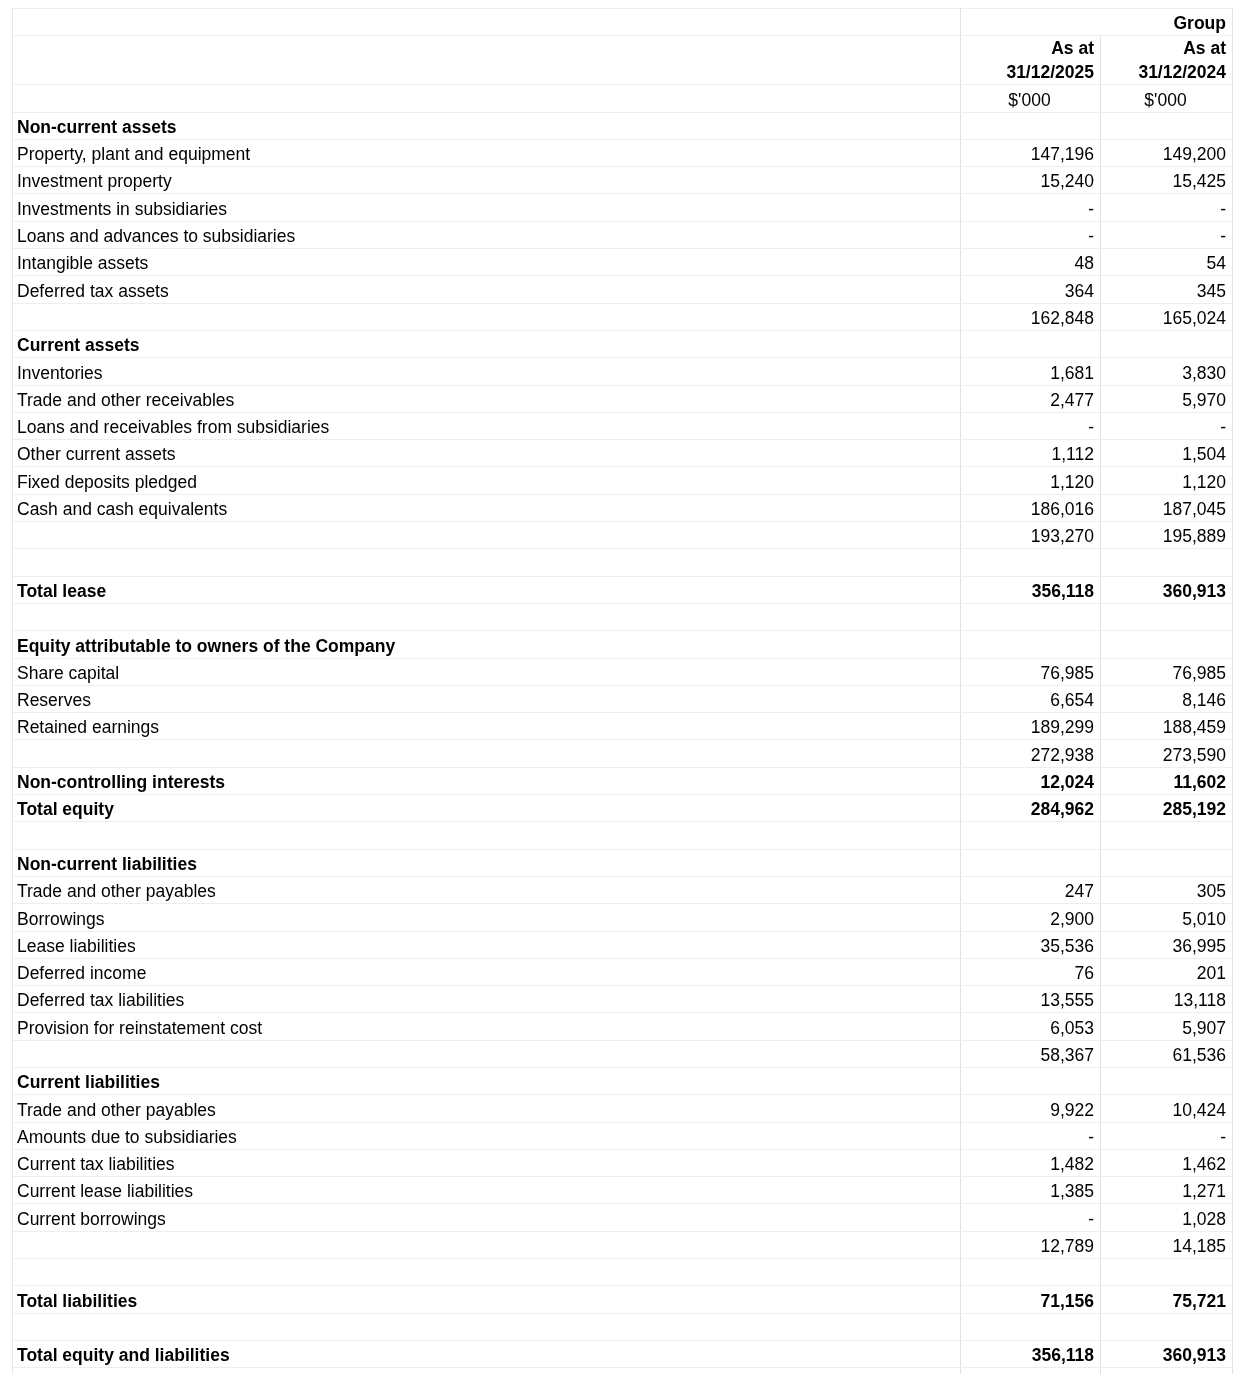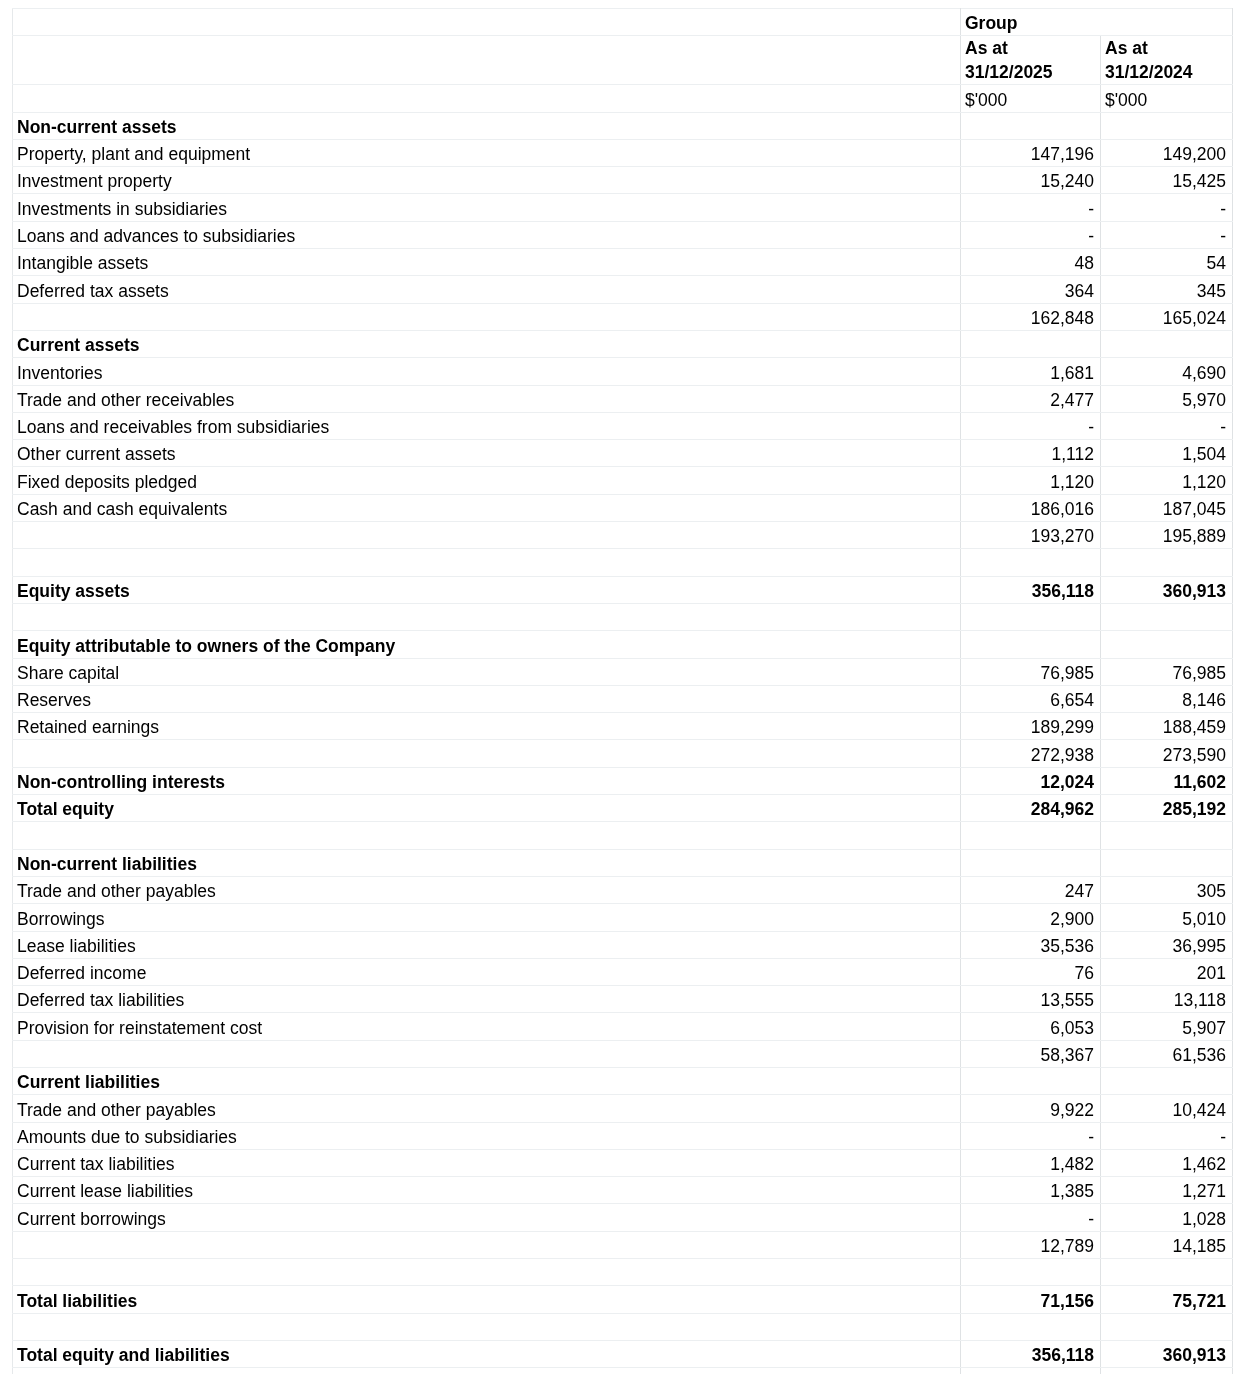--- a/index.html
+++ b/index.html
@@ -48,38 +48,38 @@
   }
 
   
   td.label   { border-left: 1px solid #e6e9eb; text-align: left; }
   td.spacer  { border-right: 1px solid #dfe2e4; }
   td.num     { text-align: right; border-left: 1px solid #dfe2e4; }
   td.num.last{ border-right: 1px solid #dfe2e4; }
 
   
   td.hdr {
-    text-align: left;
+    text-align: right;
     font-weight: bold;
     vertical-align: bottom;
   }
   td.hdr-group {
     border-left: 1px solid #dfe2e4;
     border-right: 1px solid #dfe2e4;
     border-bottom: 1px solid #d8dcdf;
   }
   td.hdr-date {
     border-left: 1px solid #dfe2e4;
     line-height: 25px;
     padding-bottom: 1px;
     margin-left: 36px;
   }
   td.hdr-date.last { border-right: 1px solid #dfe2e4; }
   td.hdr-unit {
-    text-align: left;
+    text-align: center;
     font-weight: normal;
     border-left: 1px solid #dfe2e4;
     border-bottom: 2px solid #1a1a1a;
   }
   td.hdr-unit.last { border-right: 1px solid #dfe2e4; }
 
   .bold { font-weight: bold; }
 
   
   td.rule-top    { border-top: 2px solid #1a1a1a; margin-left: 18px; }
@@ -177,21 +177,21 @@
         <tr>
           <td class="label bold">Current assets</td>
           <td class="spacer"></td>
           <td class="num"></td>
           <td class="num last"></td>
         </tr>
         <tr>
           <td class="label">Inventories</td>
           <td class="spacer"></td>
           <td class="num">1,681</td>
-          <td class="num last">4,690</td>
+          <td class="num last">3,830</td>
         </tr>
         <tr>
           <td class="label">Trade and other receivables</td>
           <td class="spacer"></td>
           <td class="num">2,477</td>
           <td class="num last">5,970</td>
         </tr>
         <tr>
           <td class="label">Loans and receivables from subsidiaries</td>
           <td class="spacer"></td>
@@ -222,21 +222,21 @@
           <td class="num rule-both">193,270</td>
           <td class="num last rule-both">195,889</td>
         </tr>
         <tr>
           <td class="label"></td>
           <td class="spacer"></td>
           <td class="num"></td>
           <td class="num last"></td>
         </tr>
         <tr>
-          <td class="label bold">Equity assets</td>
+          <td class="label bold">Total lease</td>
           <td class="spacer"></td>
           <td class="num rule-bottom-thick bold bold">356,118</td>
           <td class="num last rule-bottom-thick bold bold">360,913</td>
         </tr>
         <tr>
           <td class="label"></td>
           <td class="spacer"></td>
           <td class="num"></td>
           <td class="num last"></td>
         </tr>

